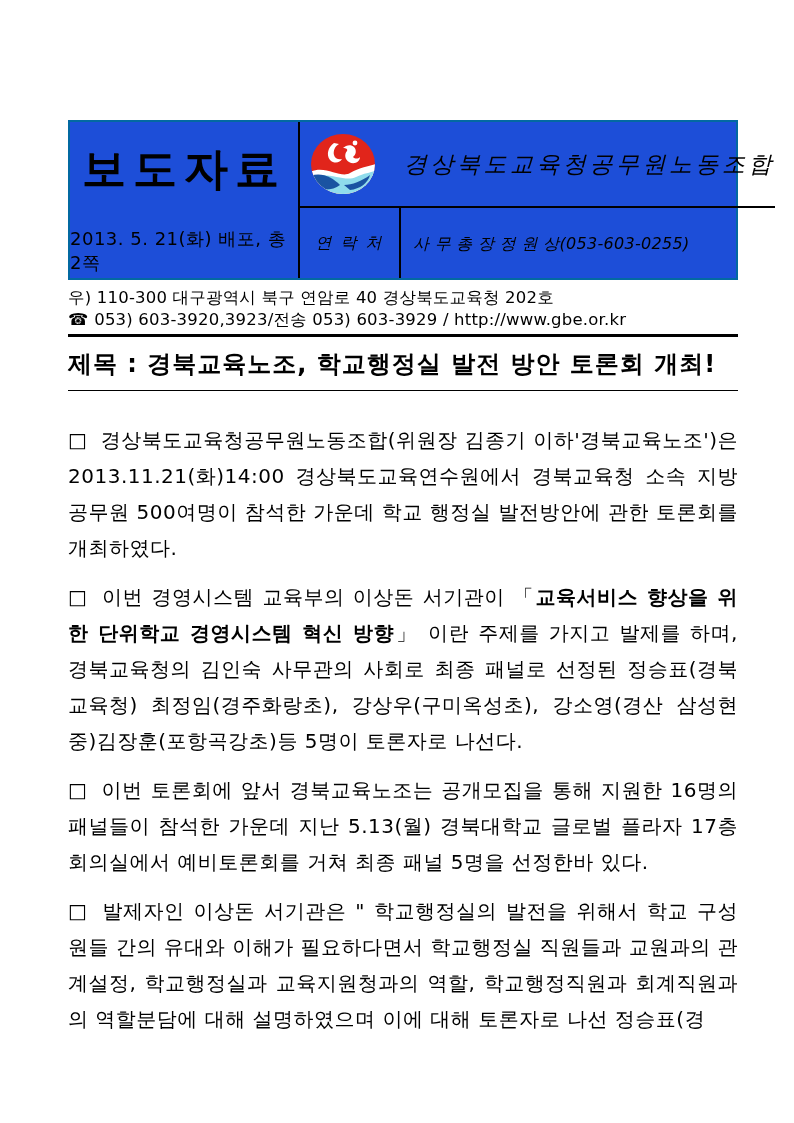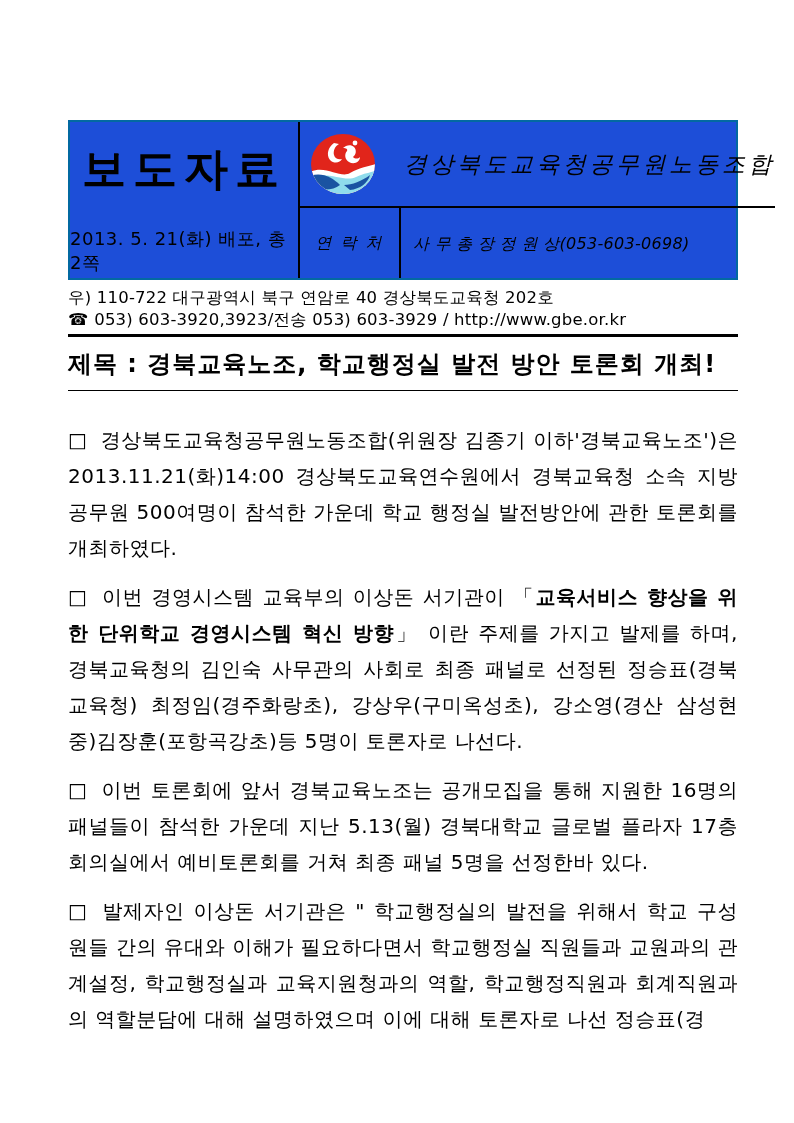--- a/index.html
+++ b/index.html
@@ -150,28 +150,28 @@
                 <path d="M33,15 C 36,12 41,11 44,14 C 47,17 46,22 43,24 C 45,26 48,26 50,24 C 50,29 44,32 39,29 C 35,27 34,21 37,18 C 38,16 36,15 33,15 Z" fill="#ffffff"></path>
                 <circle cx="45" cy="10" r="2.4" fill="#ffffff"></circle>
               </g>
             </svg>
           </div>
           <div class="org-name">경상북도교육청공무원노동조합</div>
         </div>
         <div class="contact-row">
           <div class="contact-label-cell">연 락 처</div>
           <div class="contact-info-cell">
-            <div class="contact-line">사 무 총 장  정 원 상(053-603-0698)</div>
+            <div class="contact-line">사 무 총 장  정 원 상(053-603-0255)</div>
           </div>
         </div>
       </div>
     </div>
 
     <div class="address-block">
-      <div class="address-line">우) 110-722   대구광역시 북구 연암로 40 경상북도교육청 202호</div>
+      <div class="address-line">우) 110-300   대구광역시 북구 연암로 40 경상북도교육청 202호</div>
       <div class="address-line">☎ 053) 603-3920,3923/전송 053) 603-3929 / http://www.gbe.or.kr</div>
     </div>
 
     <div class="subject-block">
       <div class="subject-line">제목 :  경북교육노조, 학교행정실 발전 방안 토론회 개최!</div>
     </div>
 
     <div class="body-block">
       <p class="body-paragraph"><span class="para-marker">□</span><span>경상북도교육청공무원노동조합(위원장  김종기  이하'경북교육노조')은 2013.11.21(화)14:00 경상북도교육연수원에서 경북교육청 소속 지방공무원 500여명이 참석한 가운데 학교 행정실 발전방안에 관한 토론회를 개최하였다.</span></p>
 

